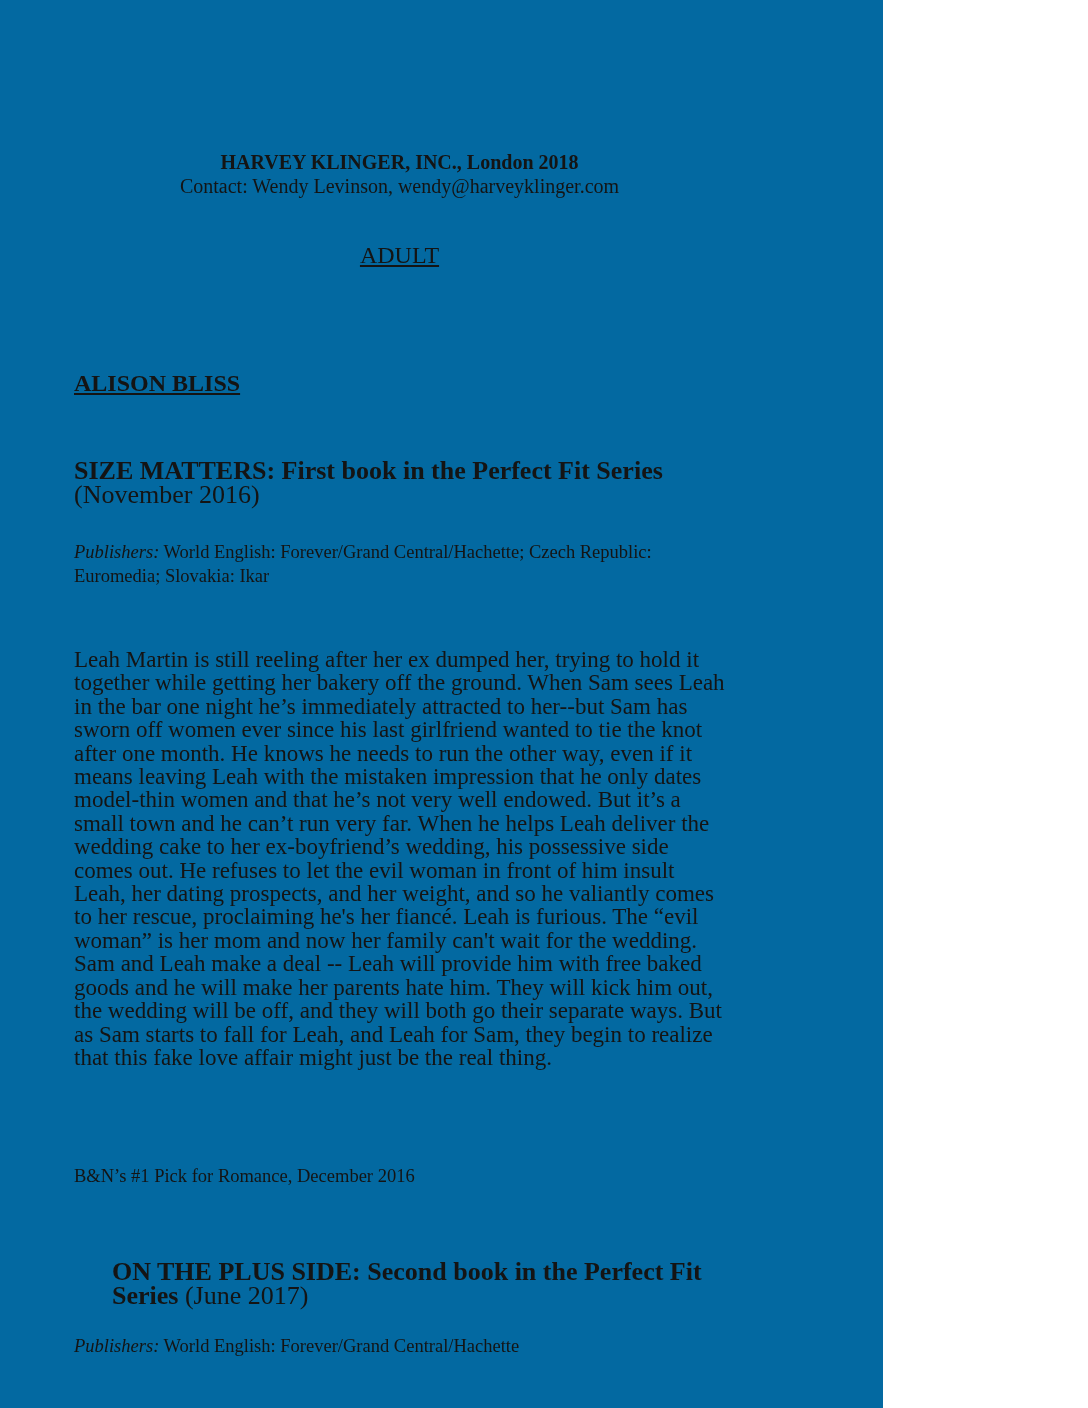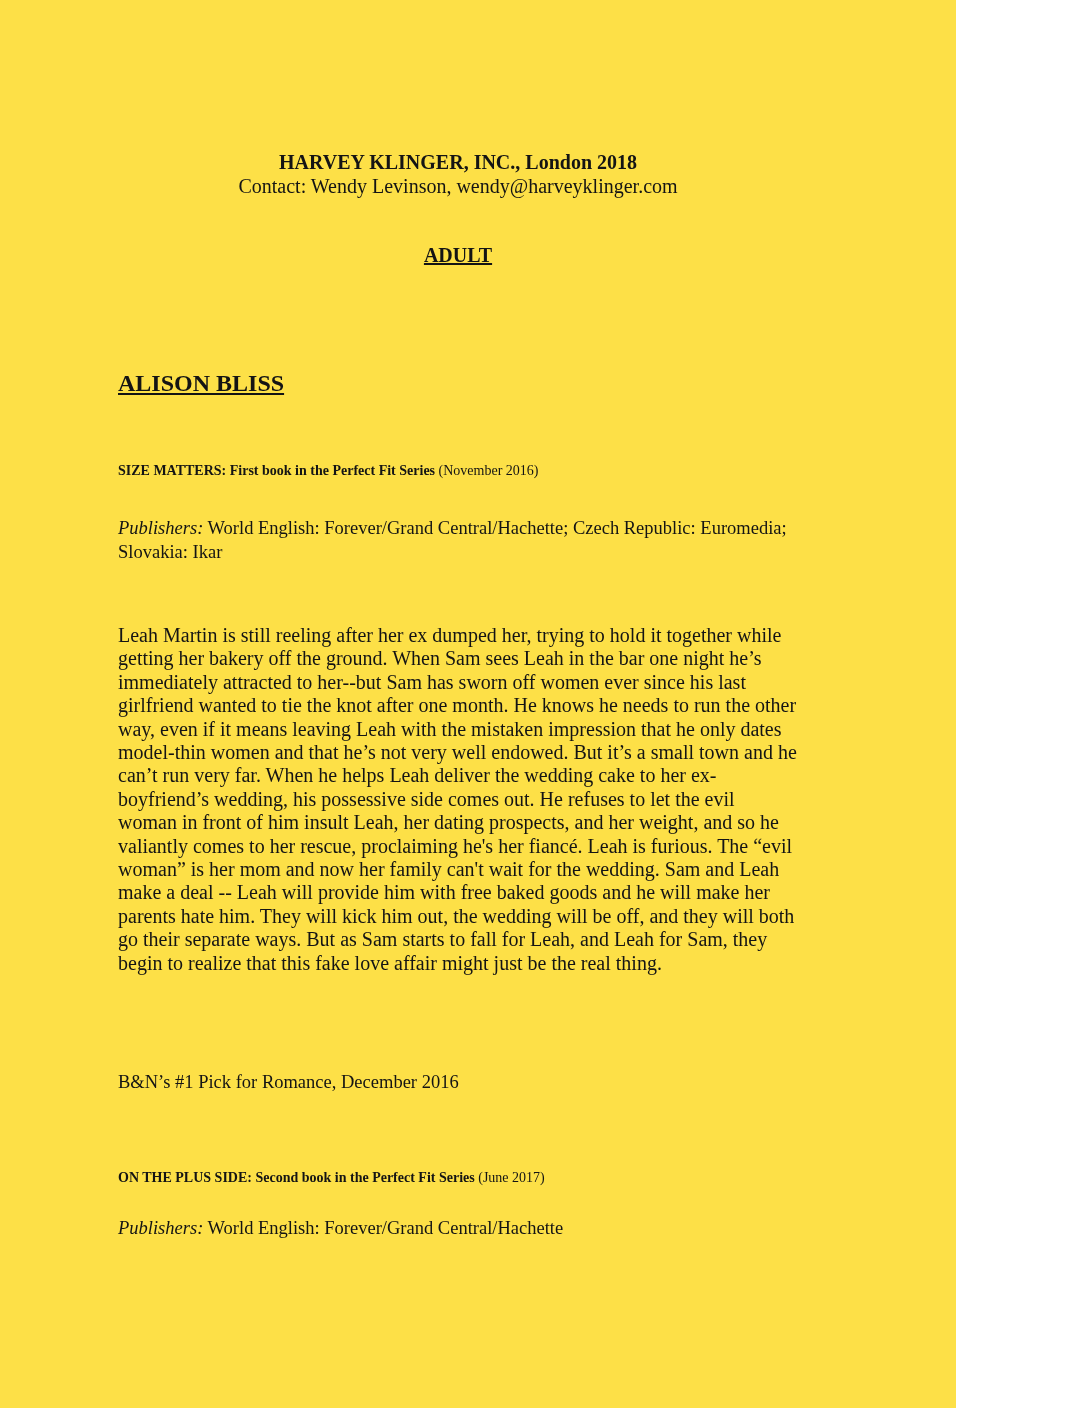--- a/index.html
+++ b/index.html
@@ -2,74 +2,74 @@
 <html><head>
 <meta charset="utf-8">
 <style>
   html, body {
     margin: 0;
     padding: 0;
     background: #ffffff;
   }
   .page {
     position: relative;
-    width: 956px;
+    width: 883px;
     height: 1408px;
     box-sizing: border-box;
-    background: #fde047;
+    background: #0369a1;
     color: #141414;
     font-family: "Liberation Serif", "DejaVu Serif", serif;
-    padding: 150px 158px 40px 118px;
+    padding: 150px 158px 40px 74px;
     overflow: hidden;
   }
   .doc-header {
     text-align: center;
     font-size: 20px;
     line-height: 24px;
   }
   .bold { font-weight: bold; }
   .italic { font-style: italic; }
   .section-heading {
     margin-top: 45px;
     text-align: center;
-    font-size: 20px;
-    font-weight: bold;
+    font-size: 24px;
+    font-weight: normal;
     text-decoration: underline;
     line-height: 24px;
   }
   .author-name {
     margin-top: 104px;
     font-size: 24px;
     font-weight: bold;
     text-decoration: underline;
     line-height: 24px;
   }
   p { margin: 0; }
   .book-title-line {
     margin-top: 64px;
-    font-size: 14px;
+    font-size: 26px;
     line-height: 24px;
   }
   .book-title-line .date { font-weight: normal; }
   .publishers-line {
     margin-top: 33px;
     font-size: 18.5px;
     line-height: 24px;
   }
   .description {
     margin-top: 60px;
-    font-size: 20px;
+    font-size: 23px;
     line-height: 23.4px;
   }
   .accolade {
     margin-top: 95px;
     font-size: 18.5px;
     line-height: 24px;
   }
-  .book-2 .book-title-line { margin-top: 72px; }
+  .book-2 .book-title-line { margin-top: 72px; margin-left: 38px; }
   .book-2 .publishers-line { margin-top: 26px; }
 </style>
 </head>
 <body>
 
 <div class="page">
 
   <header class="doc-header">
     <div class="bold">HARVEY KLINGER, INC., London 2018</div>
     <div>Contact: Wendy Levinson, wendy@harveyklinger.com</div>

